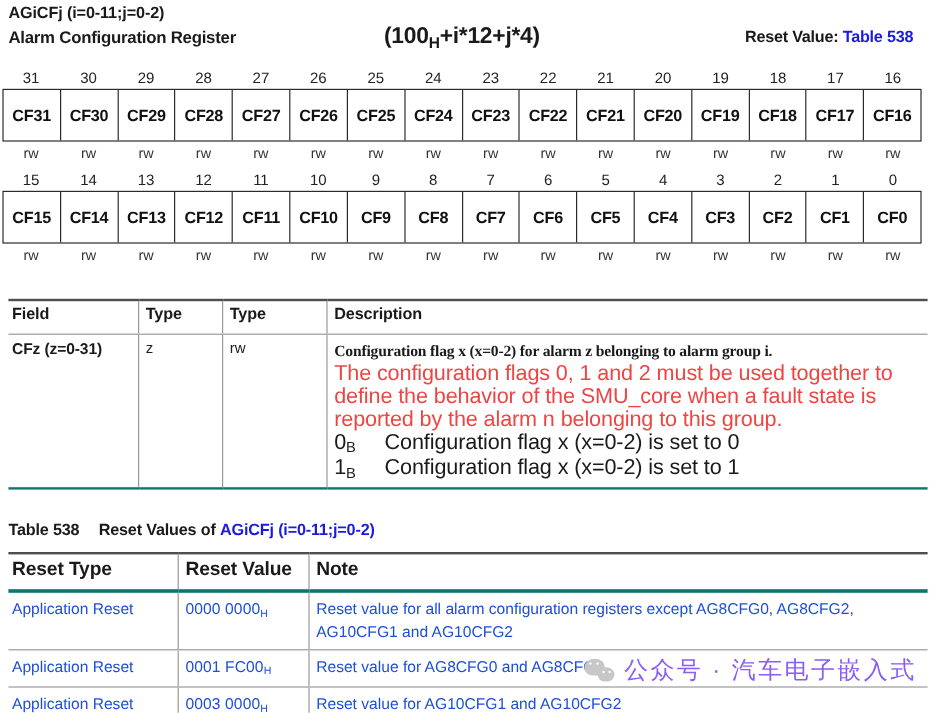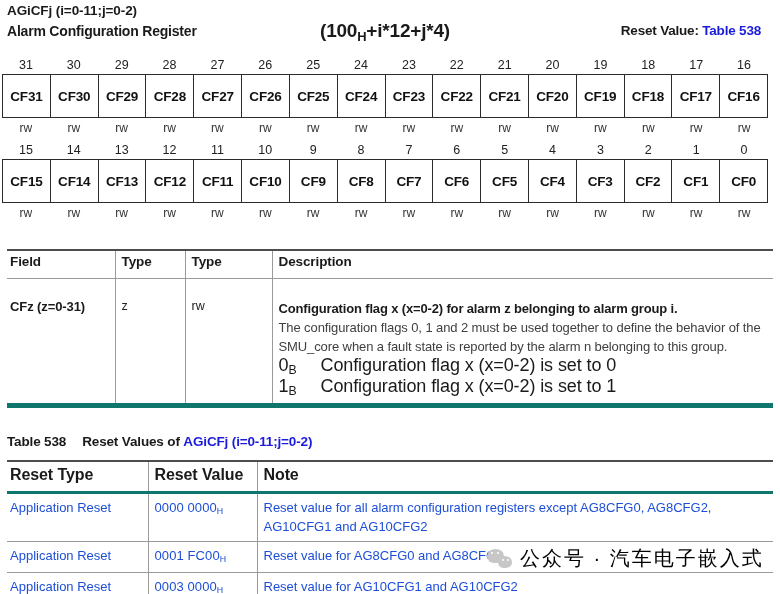--- a/index.html
+++ b/index.html
@@ -152,37 +152,38 @@
     font-weight: bold;
     font-size: 13.5px;
     letter-spacing: -0.1px;
     border-top: 2px solid #4d4d4d;
     border-bottom: 1px solid #9a9a9a;
     height: 21px;
     padding-top: 3px;
     padding-bottom: 3px;
   }
   .field-table tbody td {
-    border-bottom: 5px solid #0f766e;
-    padding-top: 20px;
+    border-bottom: 2px solid #0f766e;
+    padding-top: 4px;
     padding-bottom: 5px;
   }
   .fname { font-weight: bold; font-size: 13px; letter-spacing: -0.1px; }
   .fbits, .ftype { font-size: 12.5px; color: #222; }
   .desc-title {
     font-weight: bold;
     font-size: 13px;
     line-height: 19px;
     letter-spacing: -0.15px;
+    font-family: Liberation Serif, serif;
   }
   .desc-body {
-    font-size: 13px;
+    font-size: 18px;
     line-height: 19px;
     letter-spacing: -0.1px;
-    color: #404040;
+    color: #ef4444;
   }
   .enum-row {
     display: flex;
     font-size: 18px;
     line-height: 19px;
     letter-spacing: -0.1px;
   }
   .enum-key {
     width: 42px;
     flex: 0 0 42px;
@@ -239,21 +240,21 @@
   .mono-val { font-size: 13px; letter-spacing: 0.1px; }
 
   
   .watermark {
     position: absolute;
     left: 487px;
     top: 545px;
     display: flex;
     align-items: center;
     gap: 7px;
-    color: #000000;
+    color: #8b5cf6;
     font-size: 20px;
     letter-spacing: 2px;
     pointer-events: none;
     white-space: nowrap;
   }
   .wm-icon {
     width: 26px;
     height: 22px;
     position: relative;
     flex: 0 0 26px;

